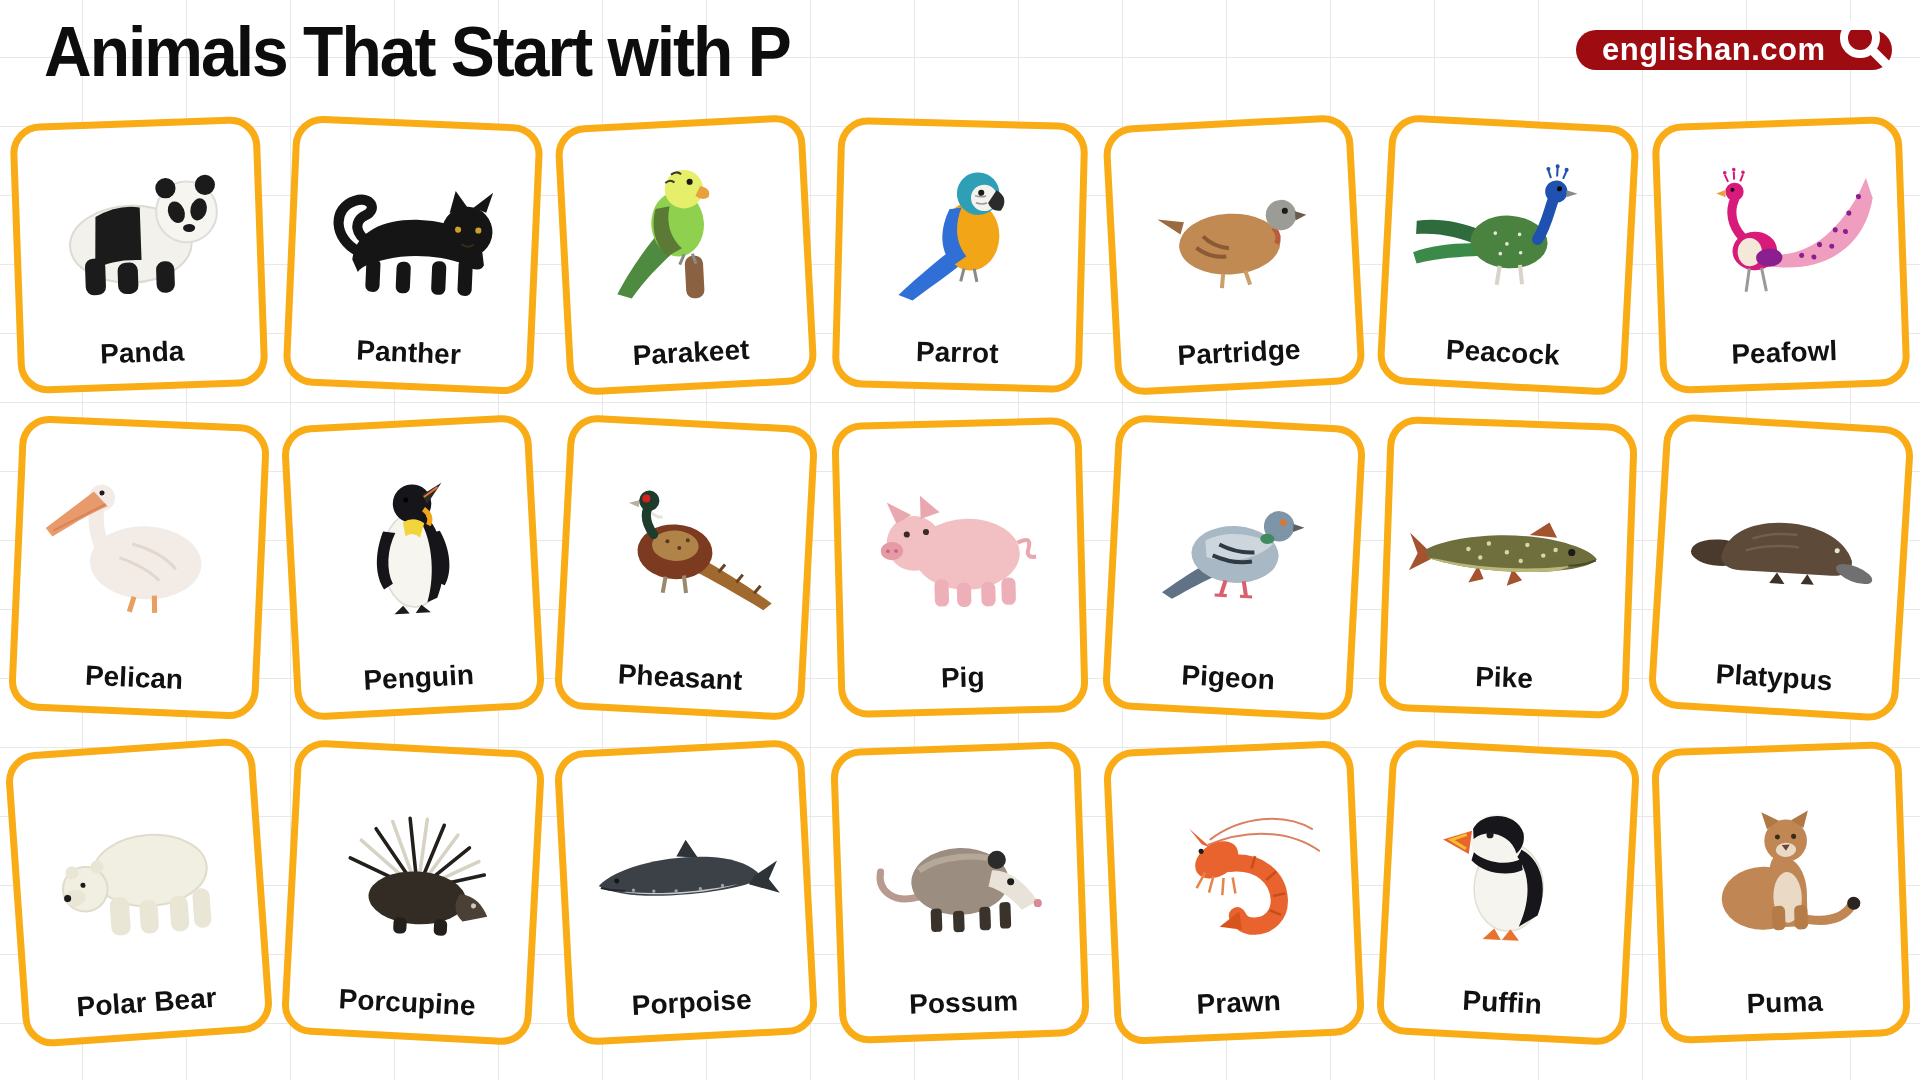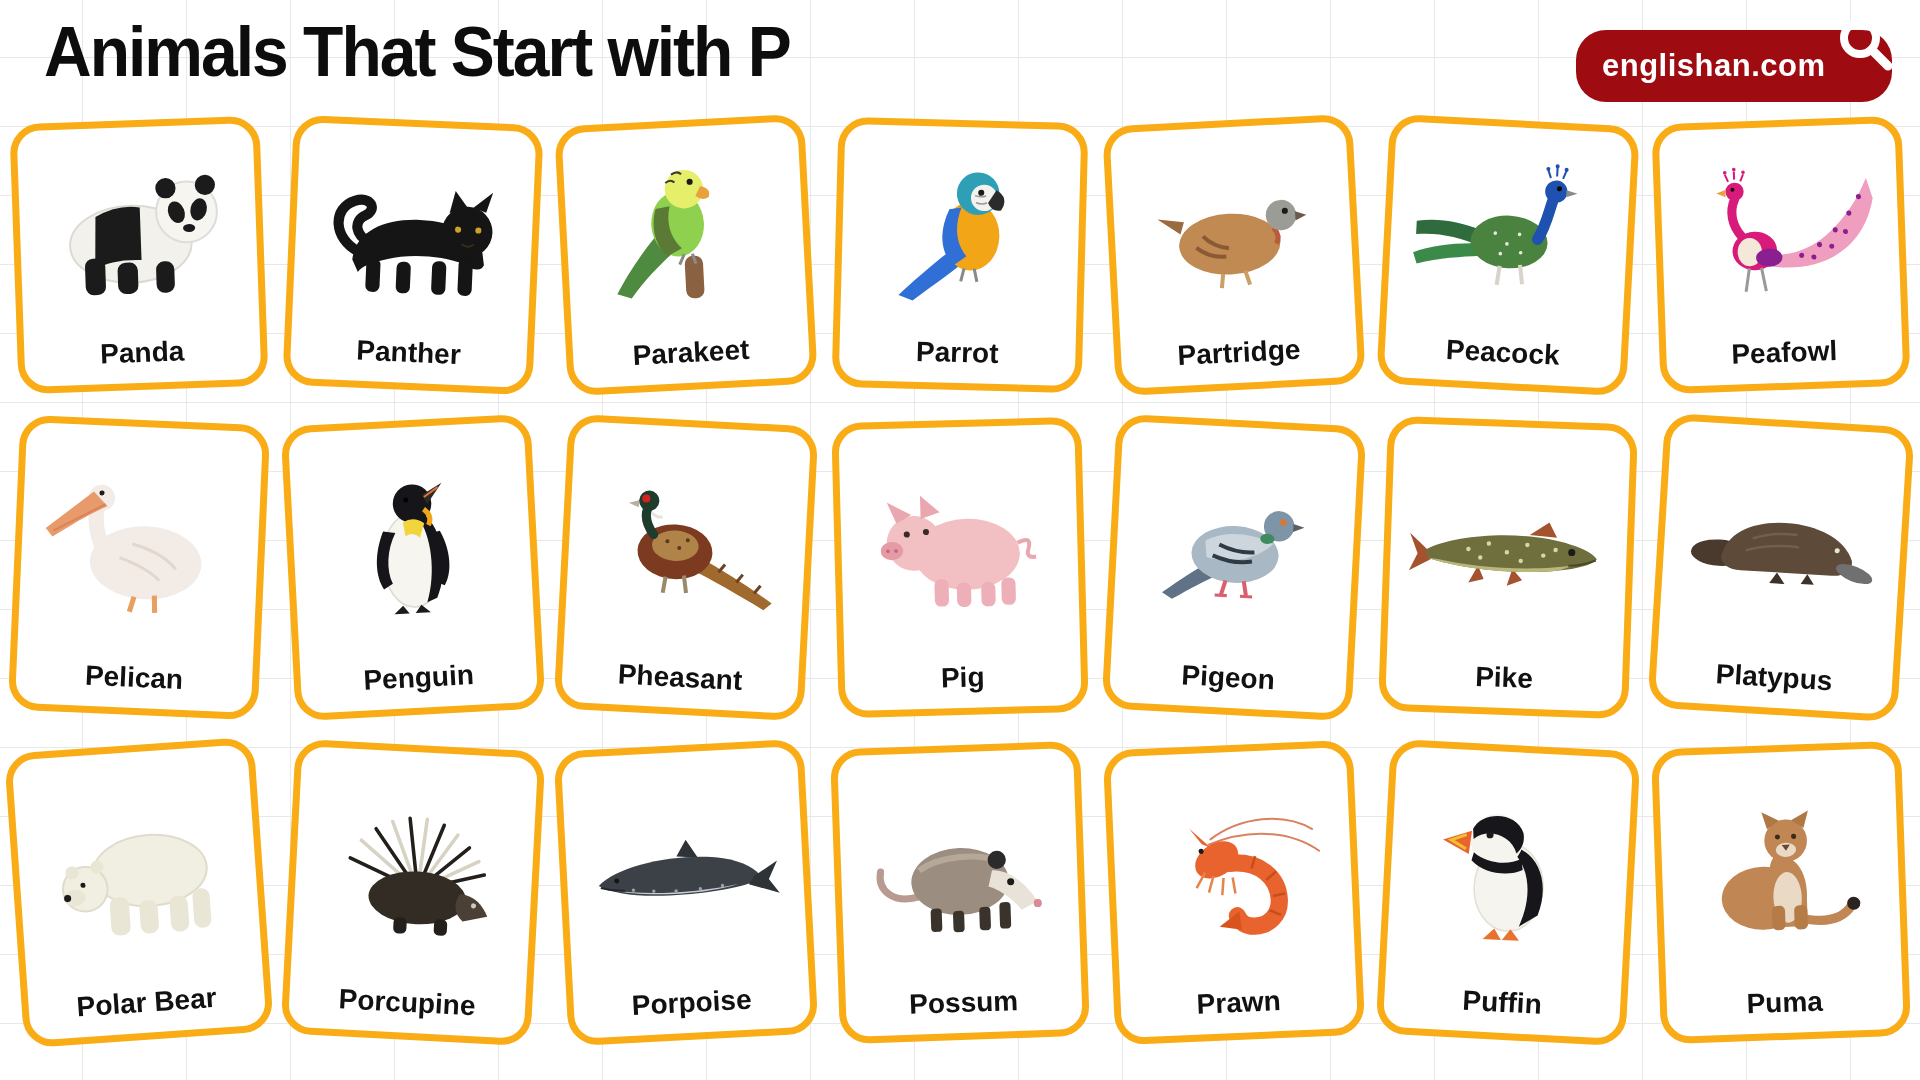--- a/index.html
+++ b/index.html
@@ -12,21 +12,21 @@
     background-size:104px 69px;
     background-position:-22px -12px;
     font-family:"Liberation Sans", sans-serif;
   }
   .page-title{
     position:absolute;left:44px;top:10px;margin:0;
     font-size:66px;font-weight:700;color:#0d0d0d;
     letter-spacing:-2px;transform:scaleY(1.08);transform-origin:top left;
   }
   .badge{
-    position:absolute;left:1576px;top:30px;height:72px;
+    position:absolute;left:1576px;top:30px;height:40px;
     border-radius:30px;display:flex;align-items:center;
     padding:0 66px 0 26px;background:#9e0c12;
   }
   .badge .badge-text{color:#ffffff;font-size:31px;font-weight:700;letter-spacing:0.5px;}
   .badge .mag{position:absolute;right:-4px;top:-18px;width:62px;height:62px;}
   .card-grid{
     position:absolute;top:120px;left:14px;right:14px;
     display:grid;grid-template-columns:repeat(7,1fr);
     grid-template-rows:270px 295px 295px;
     column-gap:24px;row-gap:30px;

